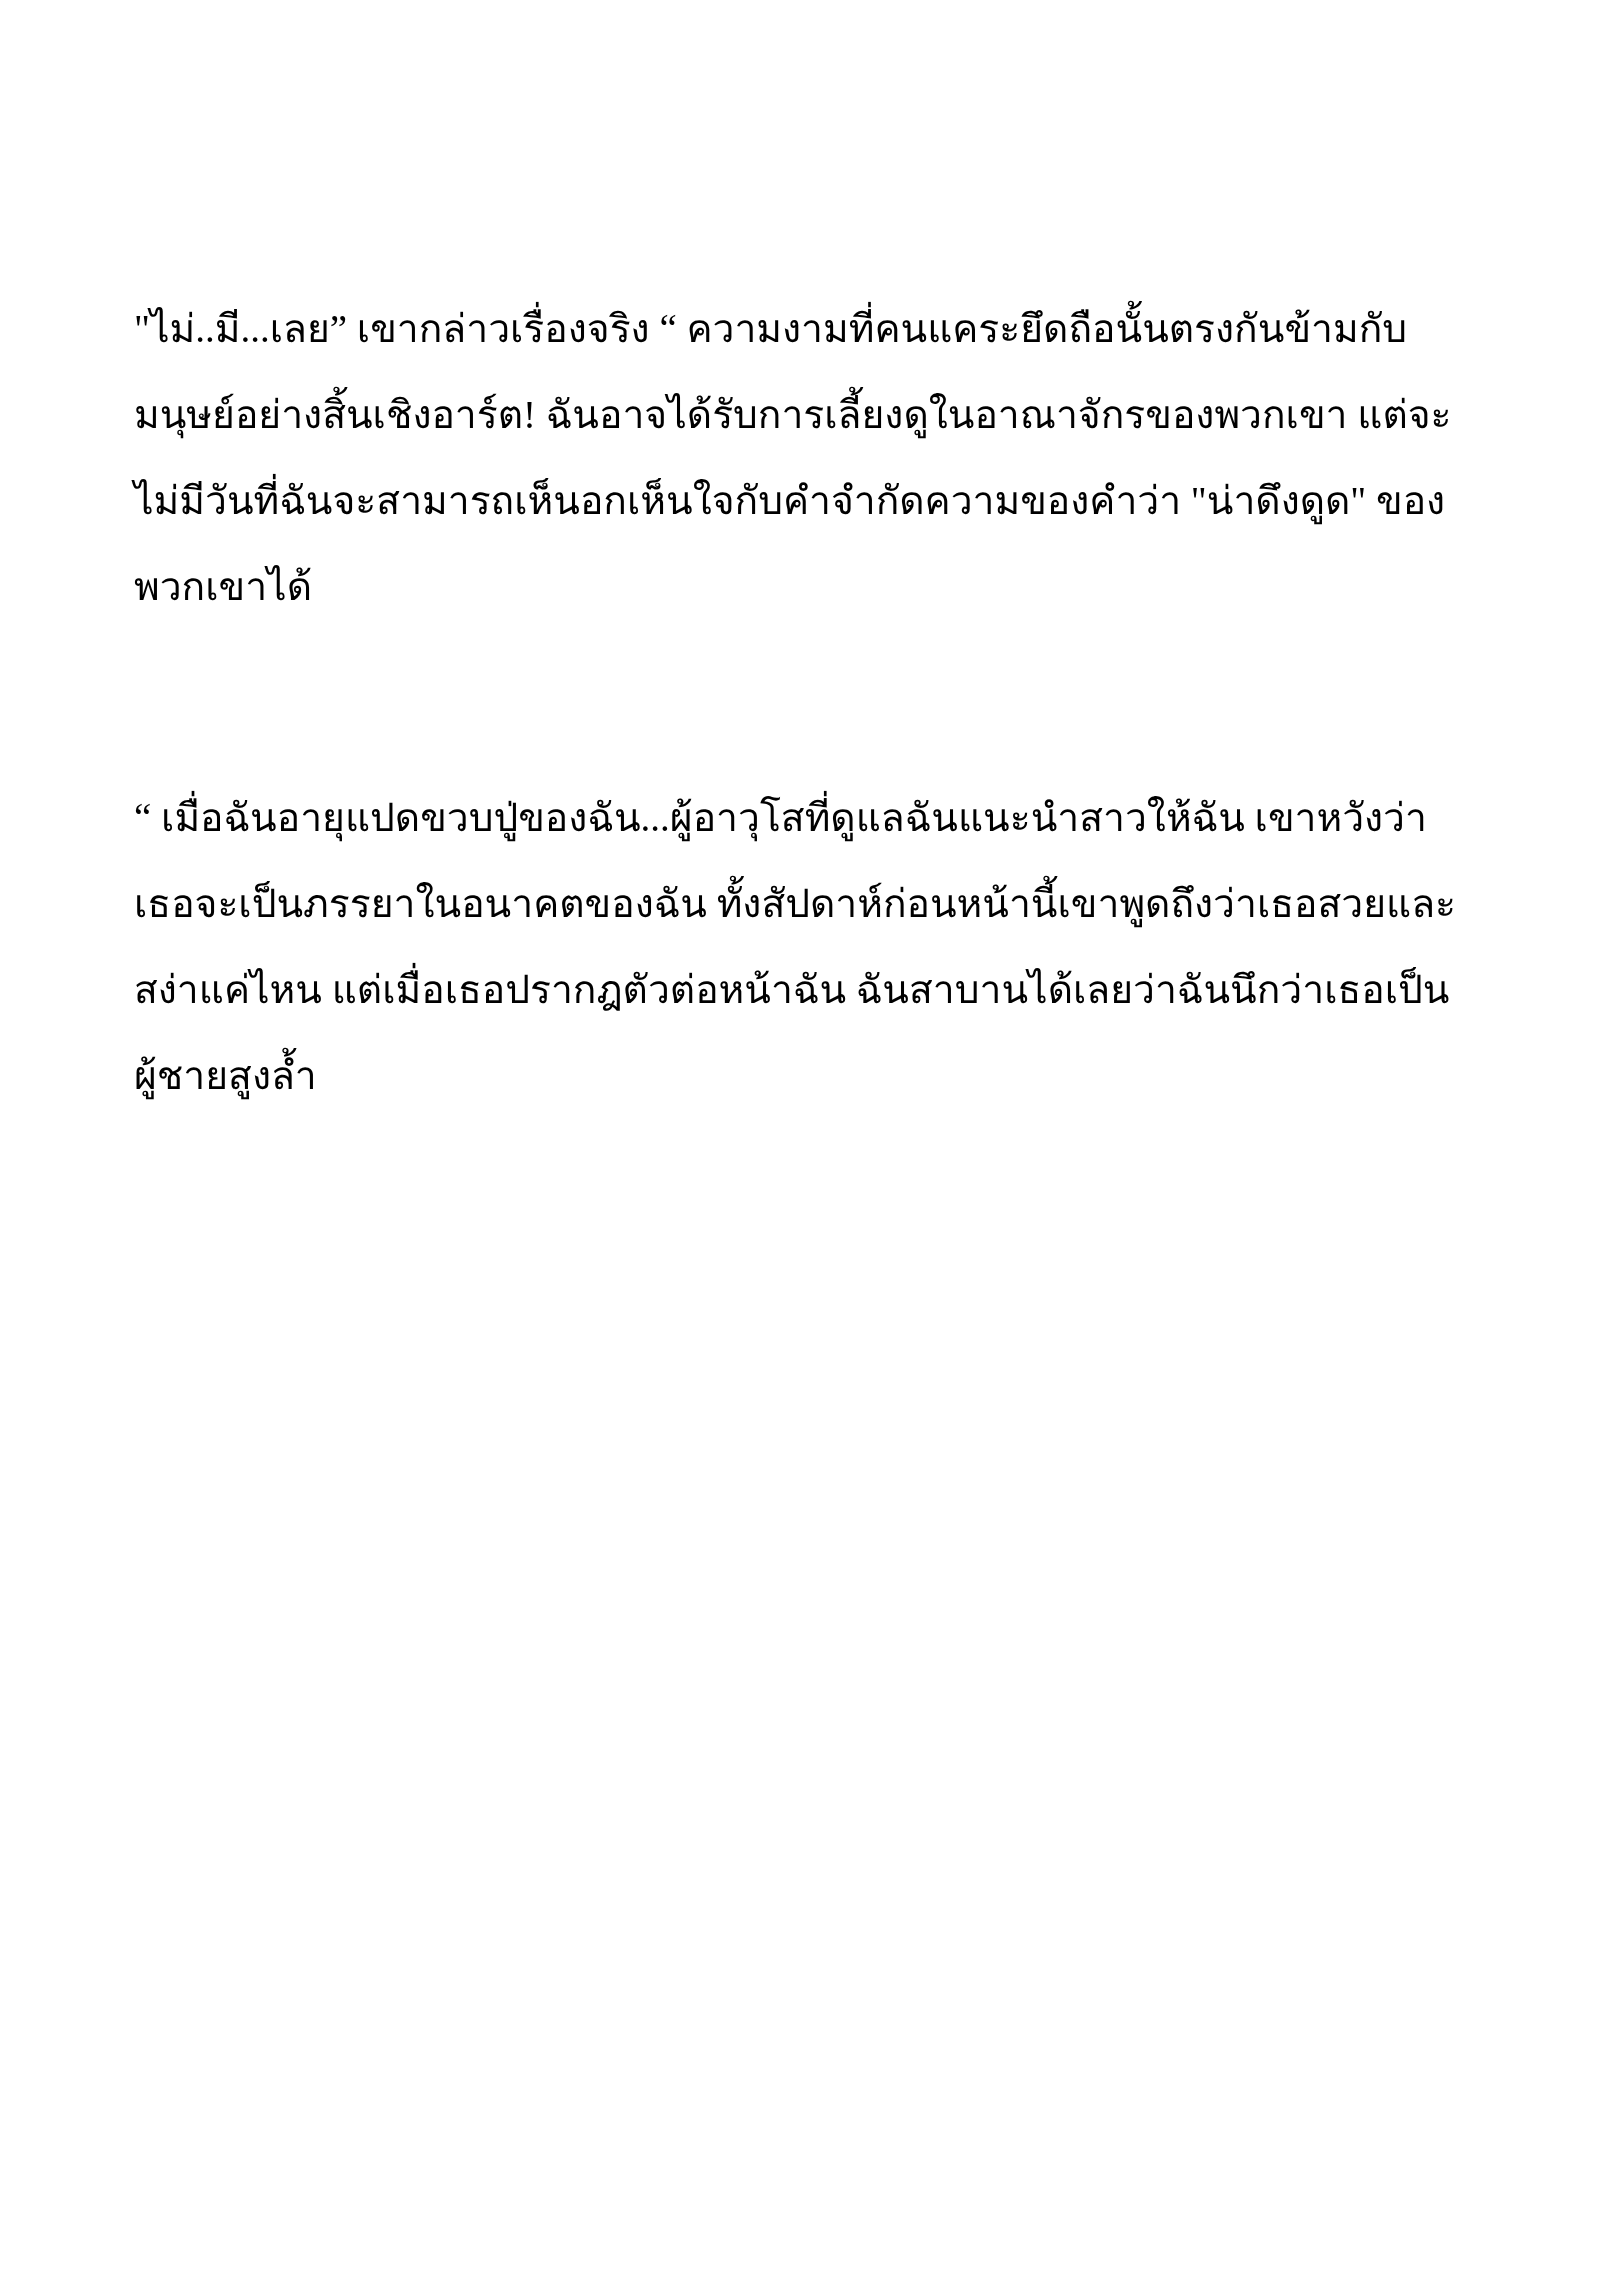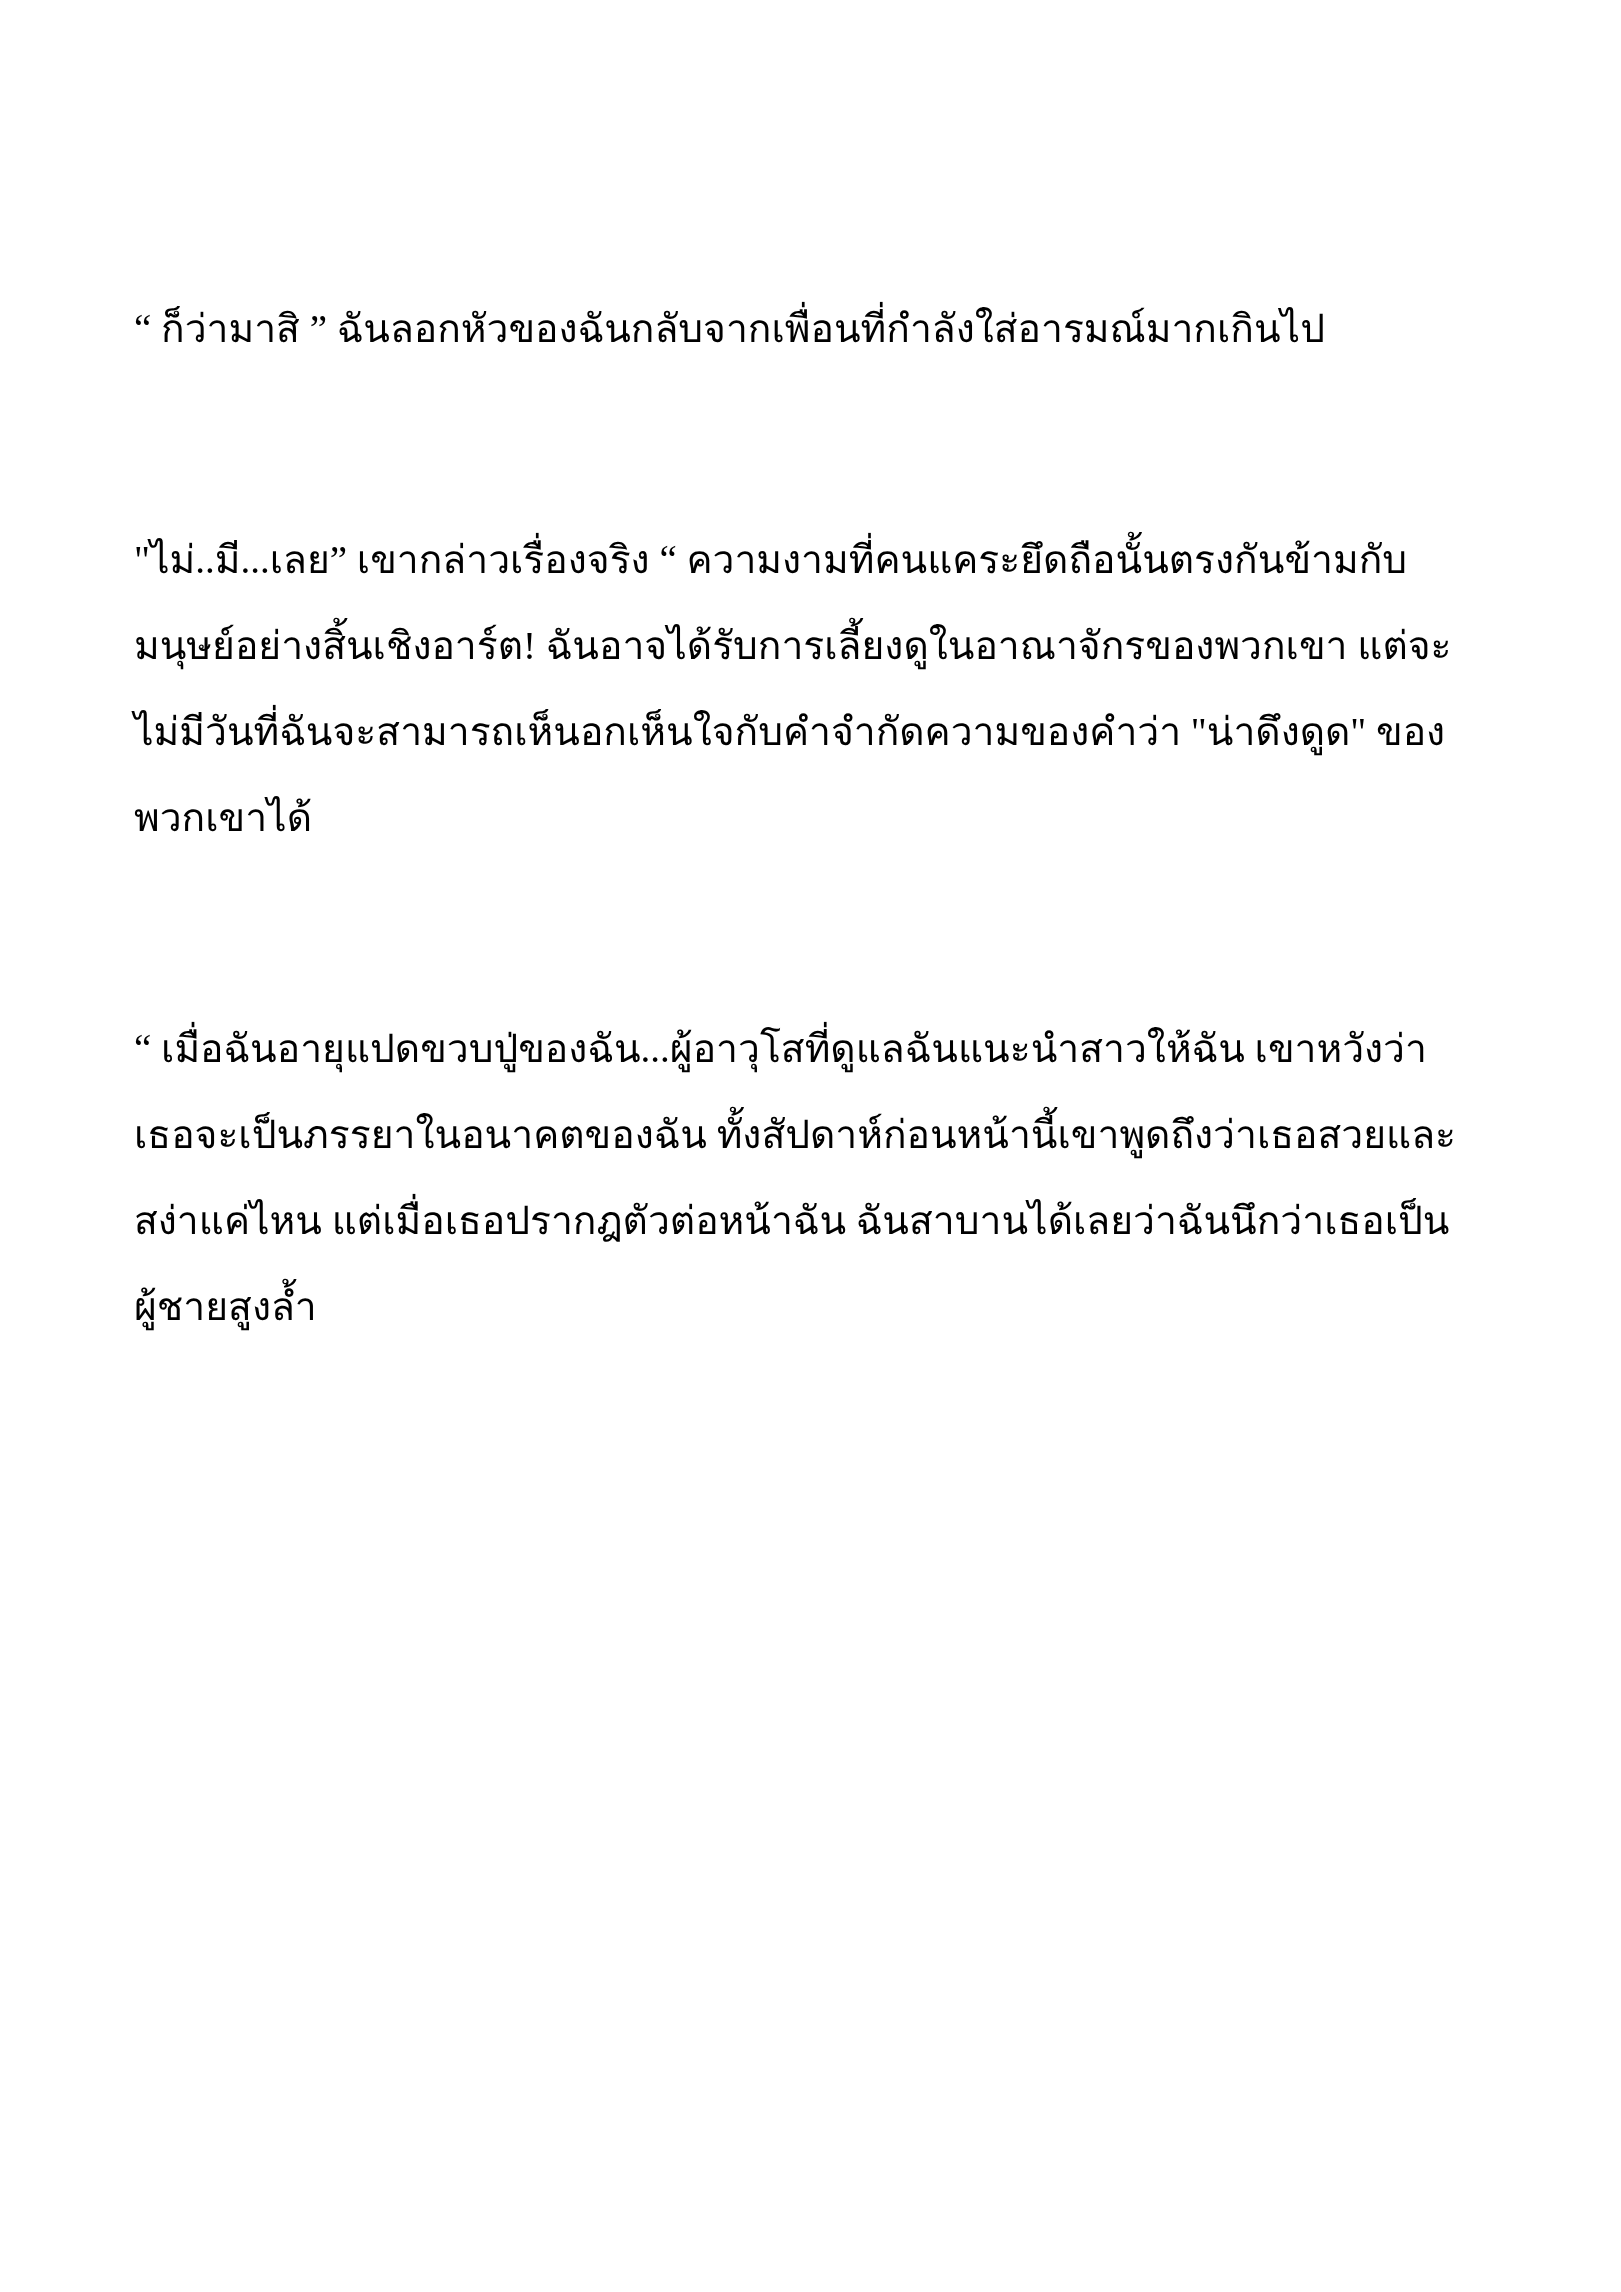--- a/index.html
+++ b/index.html
@@ -25,17 +25,16 @@
     font-weight: 400;
     text-align: left;
     word-break: normal;
     color: #000000;
   }
 </style>
 </head>
 <body>
 
 <div class="page">
-  <p class="para">“ ก็ว่ามาสิ ” ฉันลอกหัวของฉันกลับจากเพื่อนที่กำลังใส่อารมณ์มากเกินไป</p>
   <p class="para">"ไม่..มี...เลย” เขากล่าวเรื่องจริง “ ความงามที่คนแคระยึดถือนั้นตรงกันข้ามกับมนุษย์อย่างสิ้นเชิงอาร์ต! ฉันอาจได้รับการเลี้ยงดูในอาณาจักรของพวกเขา แต่จะไม่มีวันที่ฉันจะสามารถเห็นอกเห็นใจกับคำจำกัดความของคำว่า "น่าดึงดูด" ของพวกเขาได้</p>
   <p class="para">“ เมื่อฉันอายุแปดขวบปู่ของฉัน...ผู้อาวุโสที่ดูแลฉันแนะนำสาวให้ฉัน เขาหวังว่าเธอจะเป็นภรรยาในอนาคตของฉัน ทั้งสัปดาห์ก่อนหน้านี้เขาพูดถึงว่าเธอสวยและสง่าแค่ไหน แต่เมื่อเธอปรากฎตัวต่อหน้าฉัน ฉันสาบานได้เลยว่าฉันนึกว่าเธอเป็นผู้ชายสูงล้ำ</p>
 </div>
 
 
 </body></html>

